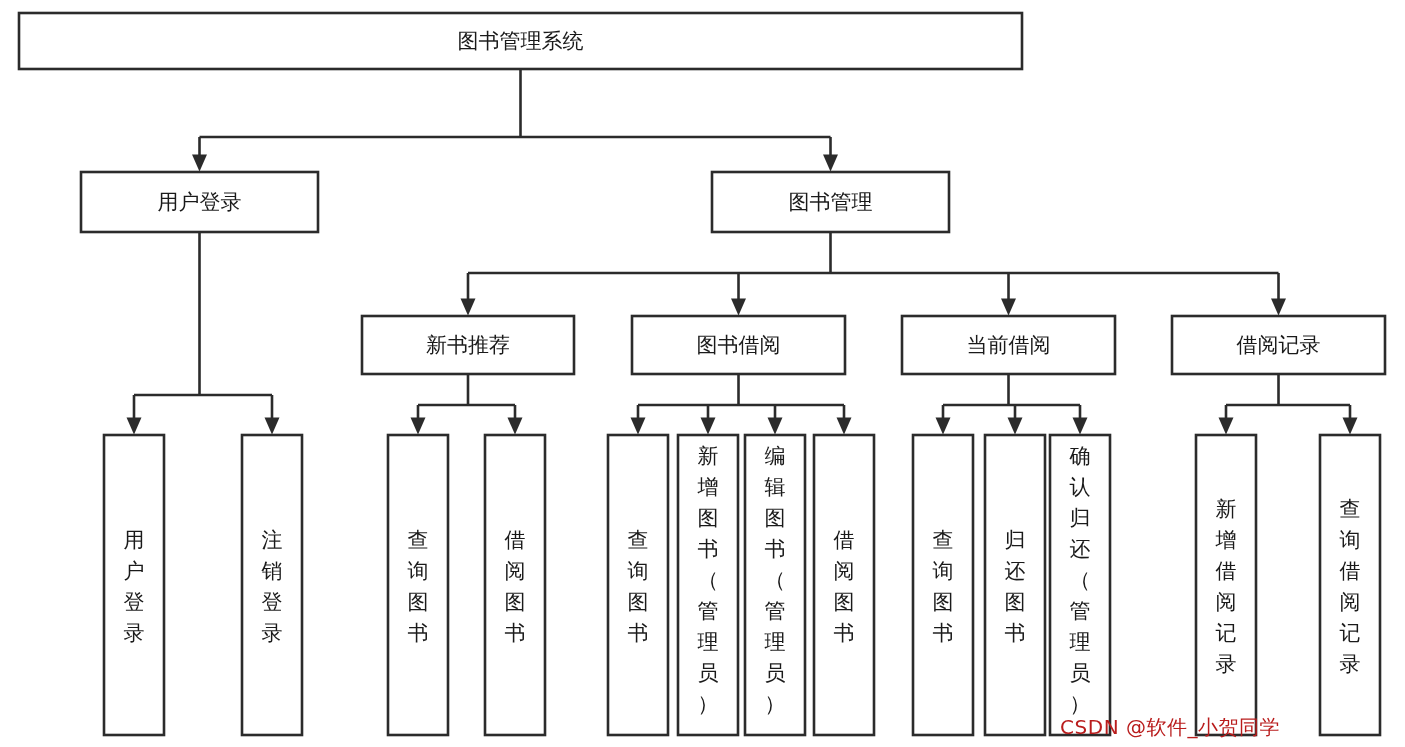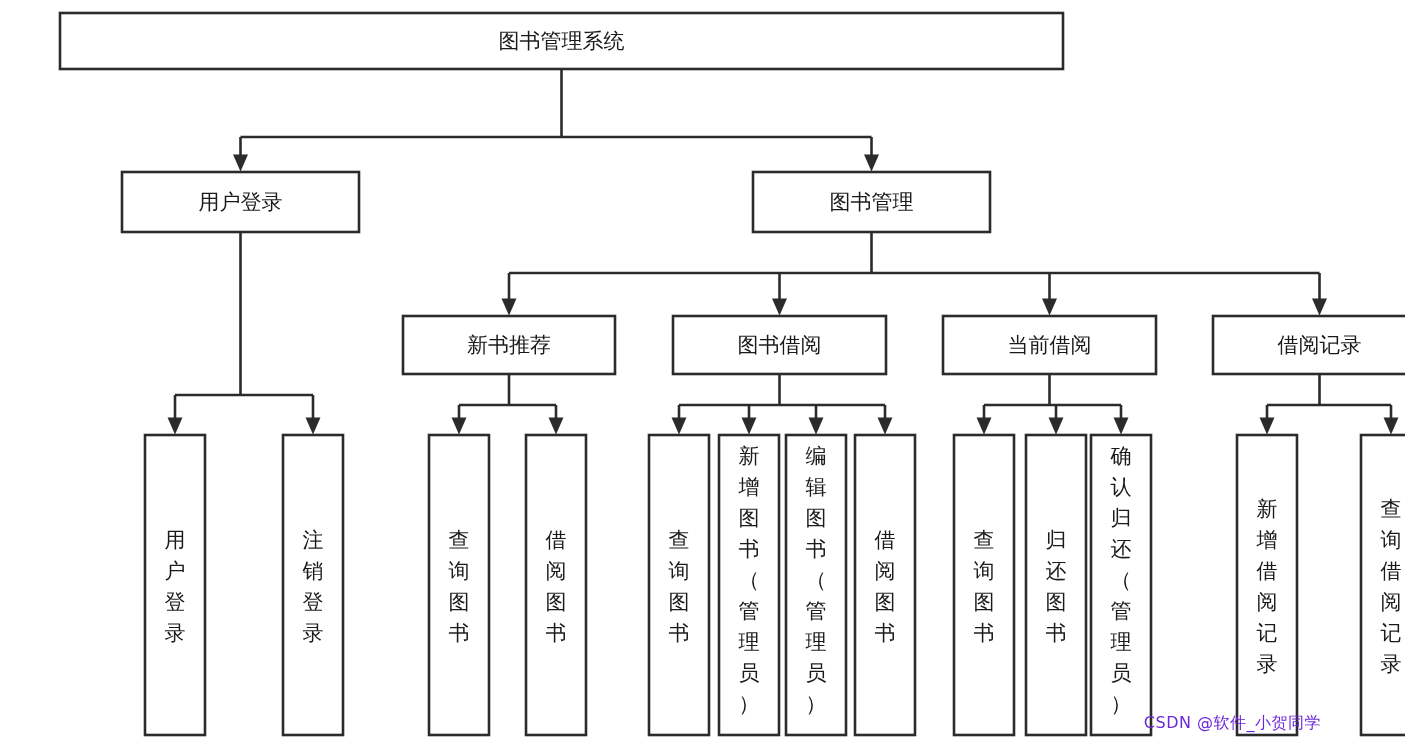--- a/index.html
+++ b/index.html
@@ -12,21 +12,20 @@
     width: 1405px;
     height: 747px;
     overflow: hidden;
     font-family: "DejaVu Sans", "Liberation Sans", sans-serif;
   }
   #diagram-root {
     position: relative;
     width: 1288px;
     height: 747px;
     background: #ffffff;
-    margin-left: 41px;
   }
   svg#flow-svg {
     position: absolute;
     left: 0;
     top: 0;
     width: 1405px;
     height: 747px;
     display: block;
   }
   .node-box {
@@ -53,24 +52,24 @@
   }
   .node-label-v {
     fill: #1a1a1a;
     font-family: "DejaVu Sans", "Liberation Sans", sans-serif;
     font-size: 21px;
     text-anchor: middle;
   }
   .watermark-text {
     position: absolute;
     right: 8px;
-    bottom: 13px;
-    color: #6d28d9;
-    font-family: "DejaVu Sans", "Liberation Sans", sans-serif;
-    font-size: 16px;
+    bottom: 6px;
+    color: #b91c1c;
+    font-family: "DejaVu Sans", "Liberation Sans", sans-serif;
+    font-size: 20px;
     letter-spacing: 0.5px;
     white-space: nowrap;
     user-select: none;
   }
 </style>
 </head>
 <body>
 
 <div id="diagram-root">
   <svg id="flow-svg" viewBox="0 0 1405 747">

